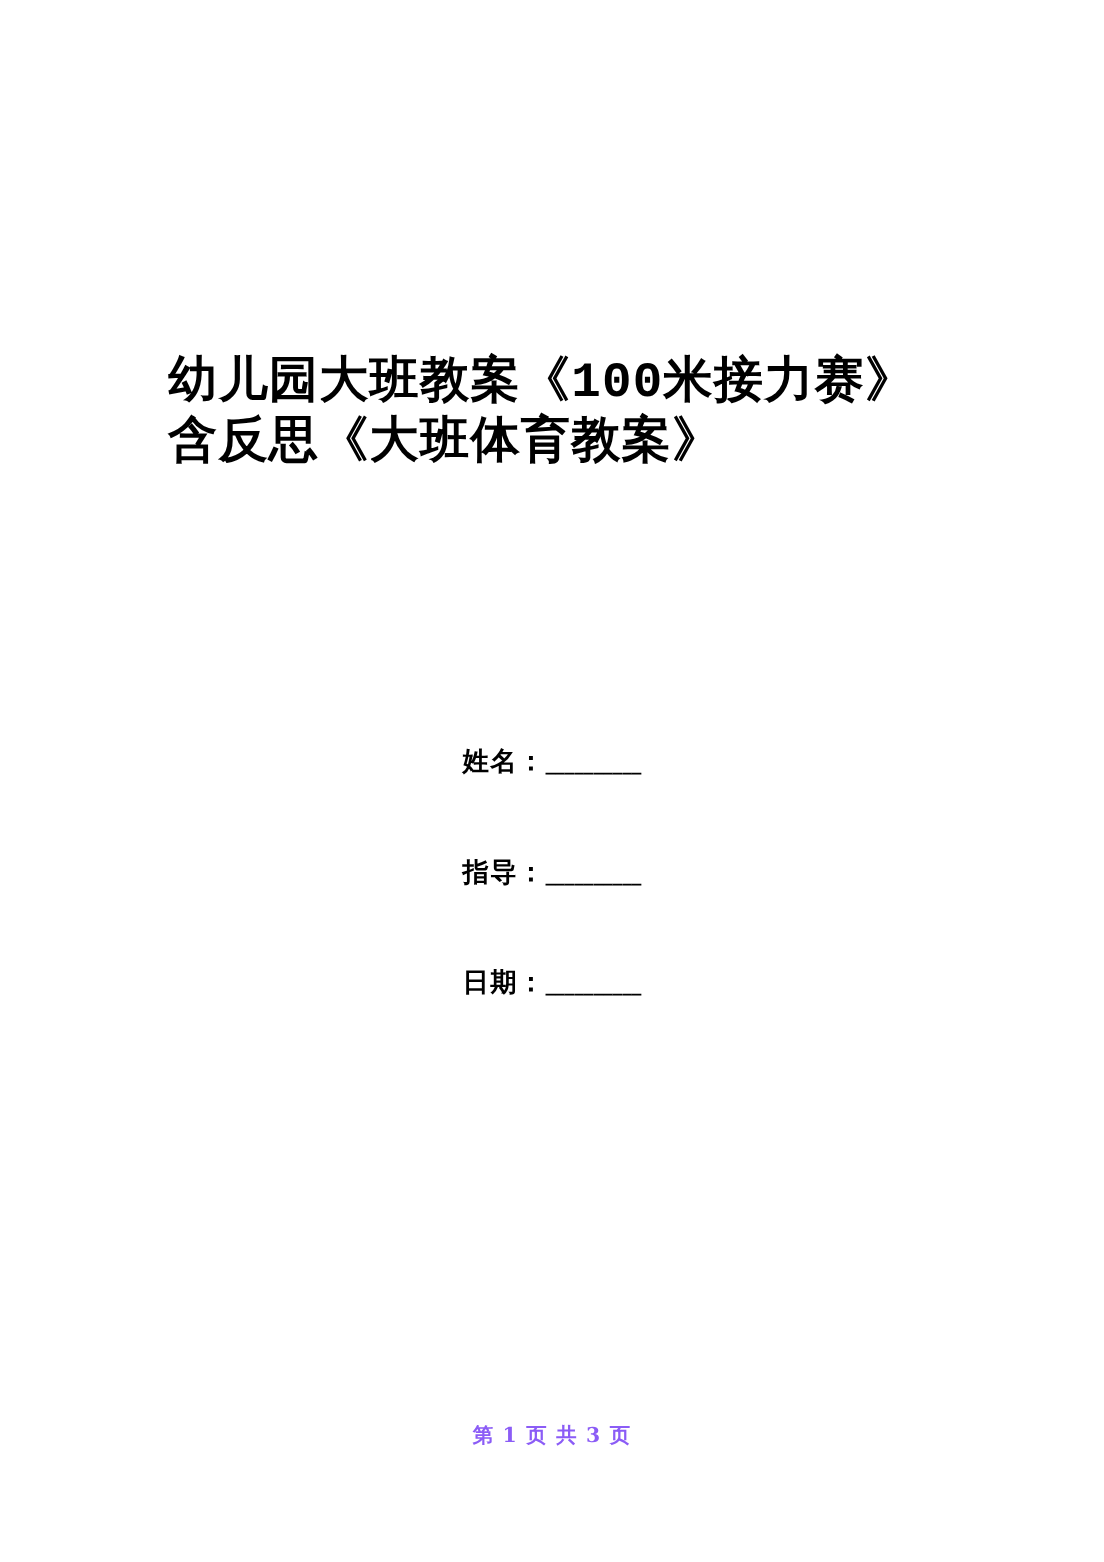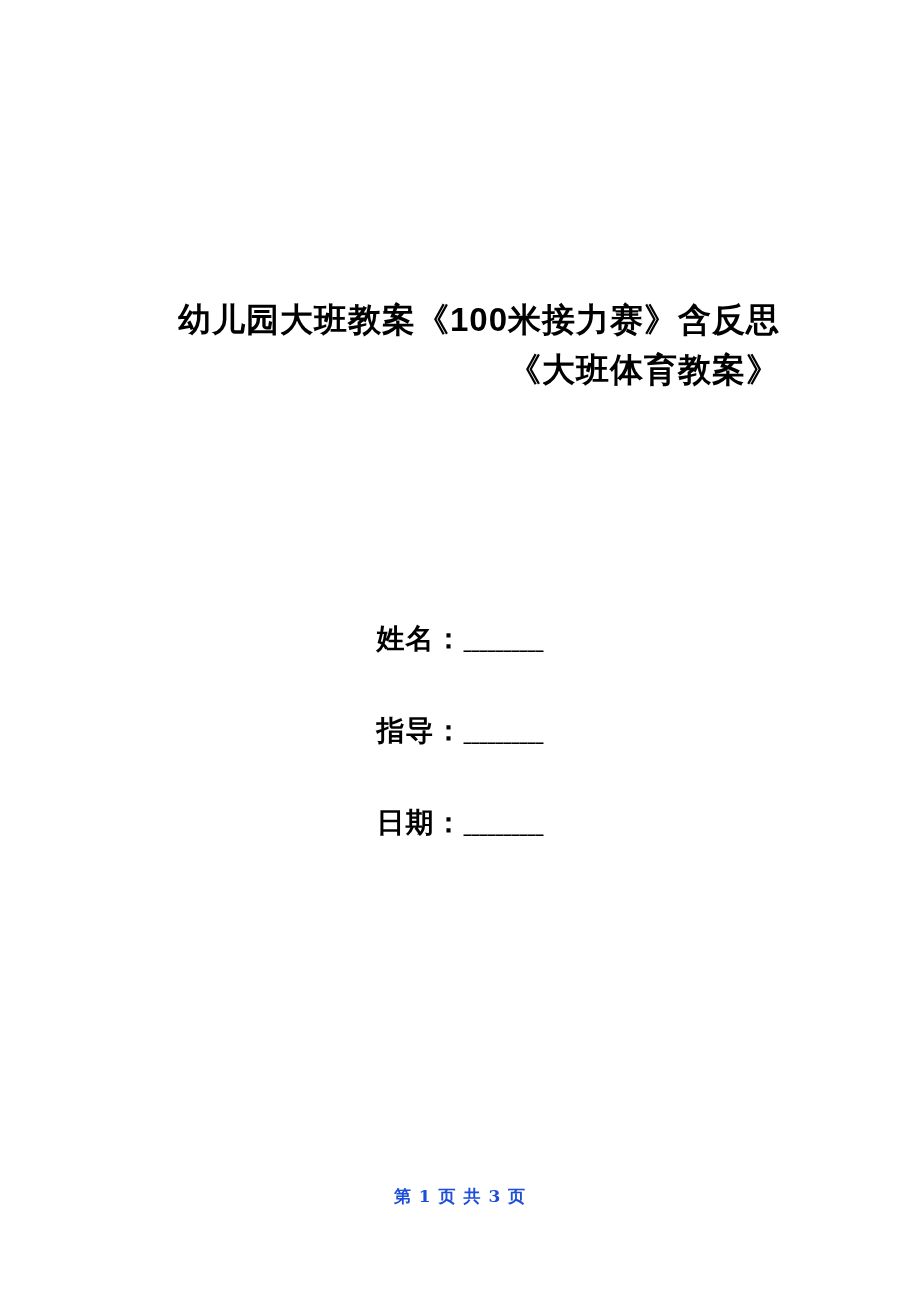--- a/index.html
+++ b/index.html
@@ -20,24 +20,24 @@
     position: absolute;
     inset: 0;
     background: #ffffff;
   }
 
   .doc-title {
     position: absolute;
     left: 140px;
     top: 295px;
     width: 640px;
-    text-align: right;
-    font-family: Liberation Sans, sans-serif;
+    text-align: left;
+    font-family: Liberation Mono, monospace;
     font-weight: bold;
-    font-size: 33px;
+    font-size: 41px;
     line-height: 50px;
     letter-spacing: 1px;
     color: #000000;
   }
 
   .fields {
     position: absolute;
     left: 140px;
     top: 620px;
     width: 640px;
@@ -46,21 +46,21 @@
   .field-row {
     display: flex;
     justify-content: center;
     align-items: baseline;
     height: 92px;
   }
 
   .field-label {
     font-family: Liberation Sans, sans-serif;
     font-weight: bold;
-    font-size: 28px;
+    font-size: 22px;
     letter-spacing: 1px;
     white-space: nowrap;
   }
 
   .field-blank {
     font-family: "DejaVu Serif", serif;
     font-weight: bold;
     font-size: 16px;
     letter-spacing: 0px;
     white-space: pre;
@@ -69,21 +69,21 @@
   .footer {
     position: absolute;
     left: 0;
     right: 0;
     top: 1185px;
     text-align: center;
     font-family: "DejaVu Serif", serif;
     font-weight: bold;
     font-size: 17px;
     letter-spacing: 1px;
-    color: #1d4ed8;
+    color: #8b5cf6;
   }
 </style>
 </head>
 <body>
 
 <div class="page">
 
   <div class="doc-title">幼儿园大班教案《100米接力赛》含反思《大班体育教案》</div>
 
   <div class="fields">

